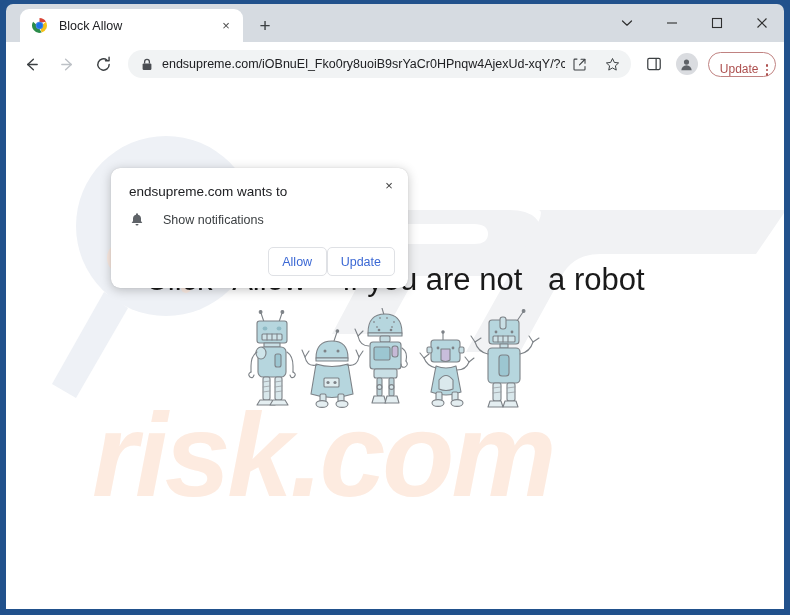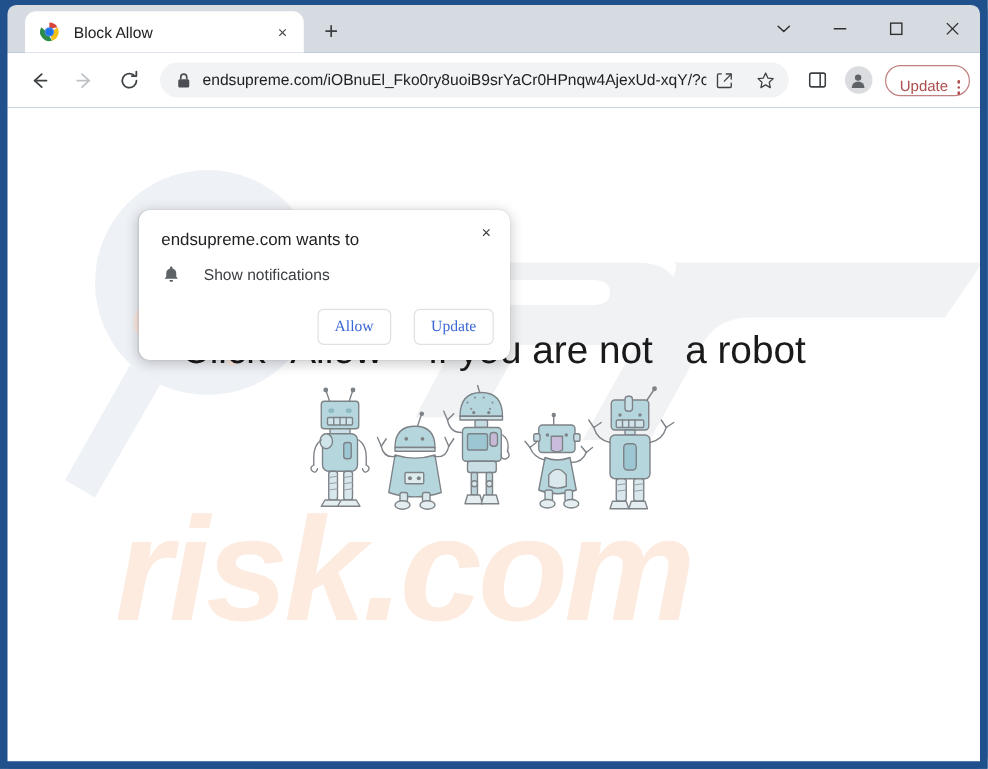--- a/index.html
+++ b/index.html
@@ -169,21 +169,21 @@
     font-size: 13.5px; color: #202124;
   }
   #bubble-perm {
     position: absolute; left: 18px; top: 44px;
     display: flex; align-items: center;
   }
   #bell-icon { width: 15px; height: 15px; display: flex; align-items:center; justify-content:center; flex:0 0 auto; }
   #perm-label { margin-left: 19px; font-size: 12.5px; color: #3c4043; }
   #bubble-actions {
     position: absolute; right: 13px; bottom: 12px;
-    display: flex; gap: 18px; font-family: Liberation Serif, serif;
+    display: flex; gap: 0;
   }
   .bubble-btn {
     min-width: 59px; height: 29px;
     border: 1px solid #dfe1e5;
     border-radius: 5px;
     background: #ffffff;
     display: flex; align-items: center; justify-content: center;
     font-size: 12.5px; color: #3b68d4;
     padding: 0 13px;
   }

